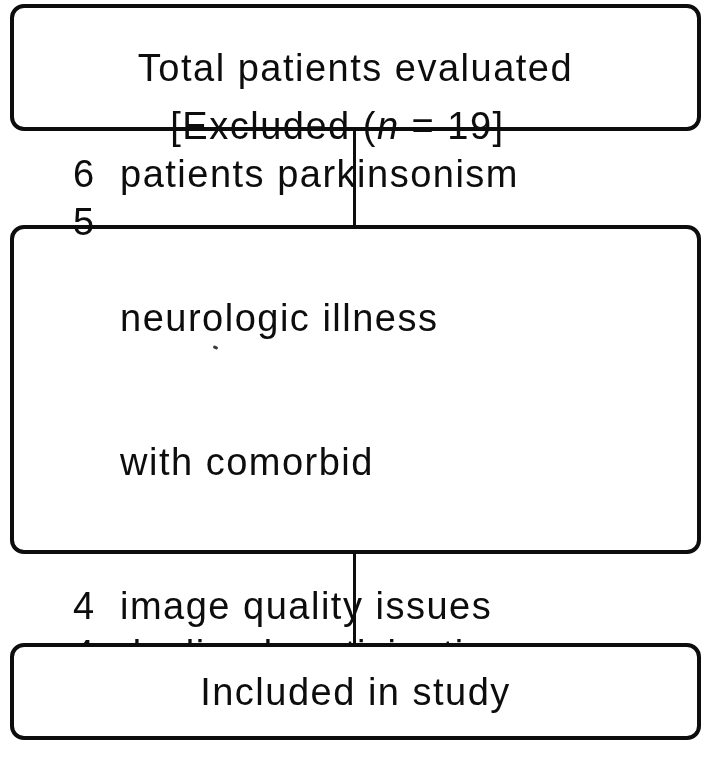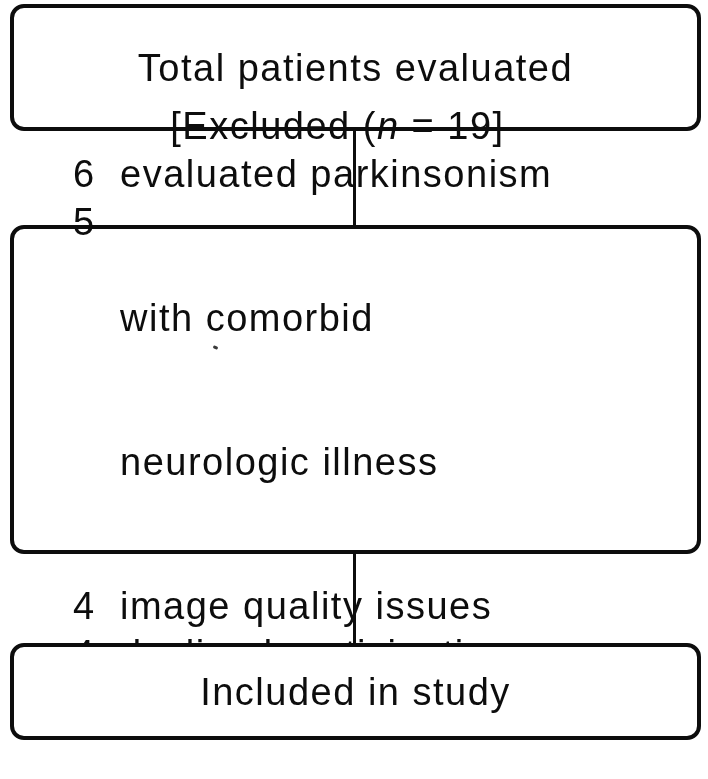--- a/index.html
+++ b/index.html
@@ -81,28 +81,28 @@
 
   <div class="connector conn-1"></div>
 
   <div class="fbox box-excluded">
     <div class="txt excluded-header"><span>[Excluded (</span><i class="nvar">n</i><span> = 19]</span></div>
 
     <div class="ex-list">
 
       <div class="txt ex-item">
         <span class="ex-num">6</span>
-        <span class="ex-text">evaluated parkinsonism</span>
+        <span class="ex-text">patients parkinsonism</span>
       </div>
 
       <div class="txt ex-item">
         <span class="ex-num">5</span>
         <span class="ex-text">
+          <div>neurologic illness</div>
           <div>with comorbid</div>
-          <div>neurologic illness</div>
         </span>
       </div>
 
       <div class="txt ex-item">
         <span class="ex-num">4</span>
         <span class="ex-text">image quality issues</span>
       </div>
 
       <div class="txt ex-item">
         <span class="ex-num">4</span>

